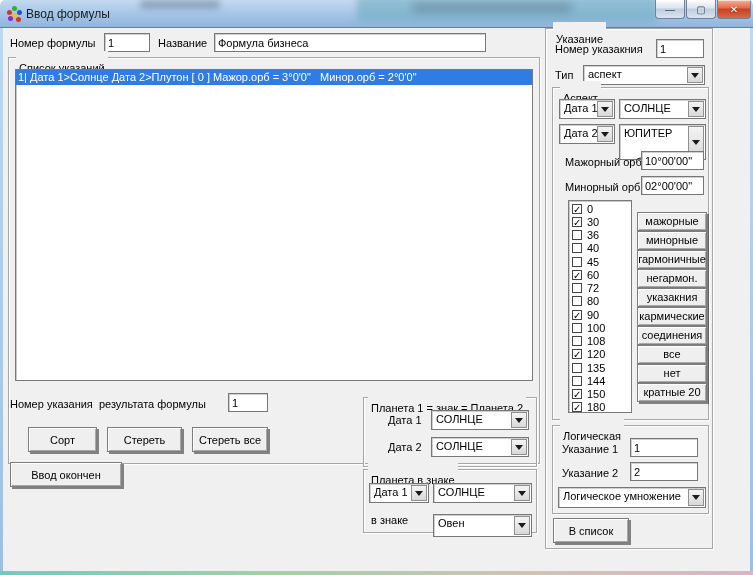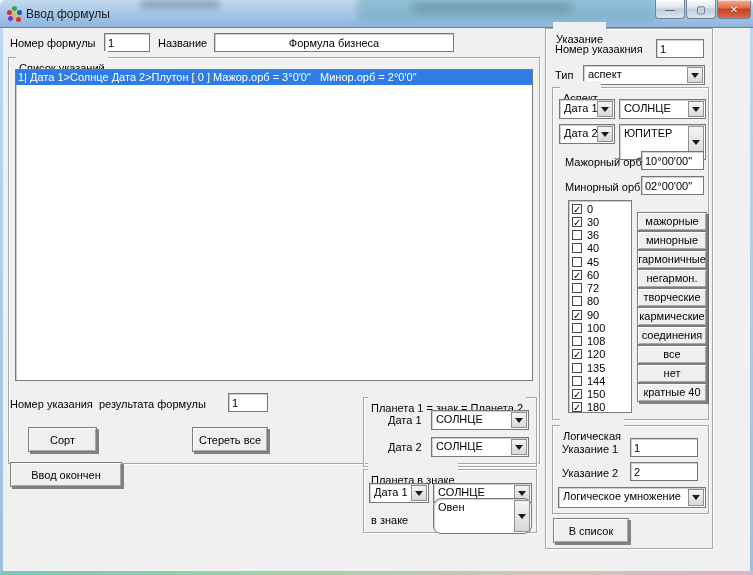--- a/index.html
+++ b/index.html
@@ -94,33 +94,34 @@
         <span>▢</span>
       </div>
     <div class="winbtn red abs" style="left:717px; width:34px;">
         <span>✕</span>
       </div>
   </div>
 
   <span class="abs lbl" style="left:10px; top:37px;">Номер формулы</span>
   <input class="abs field" style="left: 104px; top: 33px; width: 46px; height: 19px;" value="1">
   <span class="abs lbl" style="left:158px; top:37px;">Название</span>
-  <input class="abs field" style="left: 214px; top: 33px; width: 240px; height: 19px; text-align: center;" value="Формула бизнеса">
+  <input class="abs field" style="left: 214px; top: 33px; width: 272px; height: 19px;" value="Формула бизнеса">
 
   <div class="abs groupbox" style="left:8px; top:57px; width:532px; height:407px;">
     <span class="gb-label">Список указаний</span>
     <div id="listbox" class="abs" style="left:6px; top:11px; width:518px; height:312px;">
         <div class="list-row selected">1| Дата 1&gt;Солнце Дата 2&gt;Плутон [ 0 ] Мажор.орб = 3°0'0"   Минор.орб = 2°0'0"</div>
       </div>
   </div>
 
   <span class="abs lbl" style="left:10px; top:398px;">Номер указания  результата формулы</span>
   <input class="abs field" style="left: 228px; top: 393px; width: 40px; height: 19px;" value="1">
 
   <div class="btn abs" style="left:28px;  top:427px; width:69px; height:25px;">Сорт</div>
+  <div class="btn abs" style="left:107px; top:427px; width:75px; height:25px;">Стереть</div>
   <div class="btn abs" style="left:10px;  top:462px; width:112px; height:25px;">Ввод окончен</div>
   <div class="btn abs" style="left:192px; top:427px; width:76px; height:25px;">Стереть все</div>
 
   <div class="abs groupbox" style="left:363px; top:397px; width:174px; height:70px;">
     <span class="gb-label" style="left:4px;">Планета 1 = знак = Планета 2</span>
     <span class="abs lbl" style="left:24px; top:16px;">Дата 1</span>
     <div class="combo abs" style="left:67px; top:12px; width:98px; height:20px;">
       <span class="combo-text">СОЛНЦЕ</span>
       <span class="combo-arrow">
           <span class="tri"></span>
@@ -143,21 +144,21 @@
           <span class="tri"></span>
         </span>
     </div>
     <div class="combo abs" style="left:69px; top:13px; width:99px; height:20px;">
       <span class="combo-text">СОЛНЦЕ</span>
       <span class="combo-arrow">
           <span class="tri"></span>
         </span>
     </div>
     <span class="abs lbl" style="left:7px; top:44px;">в знаке</span>
-    <div class="combo abs" style="left:69px; top:28px; width:99px; height:36px;border-radius:8px;">
+    <div class="combo abs" style="left:69px; top:44px; width:99px; height:23px;">
       <span class="combo-text">Овен</span>
       <span class="combo-arrow">
           <span class="tri"></span>
         </span>
     </div>
   </div>
 
   <div class="abs groupbox" style="left:545px; top:28px; width:168px; height:521px;">
     <span class="gb-label">Указание</span>
 
@@ -269,26 +270,26 @@
           <div class="cbrow">
             <span class="cb">✓</span>
             <span class="cbl">180</span>
           </div>
         </div>
       <div id="aspect-buttons" class="abs" style="left:84px; top:112px; width:70px; height:213px;">
           <div class="btn aspect-btn">мажорные</div>
           <div class="btn aspect-btn">минорные</div>
           <div class="btn aspect-btn">гармоничные</div>
           <div class="btn aspect-btn">негармон.</div>
-          <div class="btn aspect-btn">творческие</div>
+          <div class="btn aspect-btn">указакния</div>
           <div class="btn aspect-btn">кармические</div>
           <div class="btn aspect-btn">соединения</div>
           <div class="btn aspect-btn">все</div>
           <div class="btn aspect-btn">нет</div>
-          <div class="btn aspect-btn">кратные 40</div>
+          <div class="btn aspect-btn">кратные 20</div>
         </div>
     </div>
 
     <div class="abs groupbox" style="left:6px; top:396px; width:157px; height:89px;">
       <span class="gb-label">Логическая</span>
       <span class="abs lbl" style="left:9px; top:17px;">Указание 1</span>
       <input class="abs field" style="left: 77px; top: 12px; width: 68px; height: 19px;" value="1">
       <span class="abs lbl" style="left:9px; top:41px;">Указание 2</span>
       <input class="abs field" style="left: 77px; top: 36px; width: 68px; height: 19px;" value="2">
       <div class="combo abs" style="left:5px; top:61px; width:148px; height:21px;">

